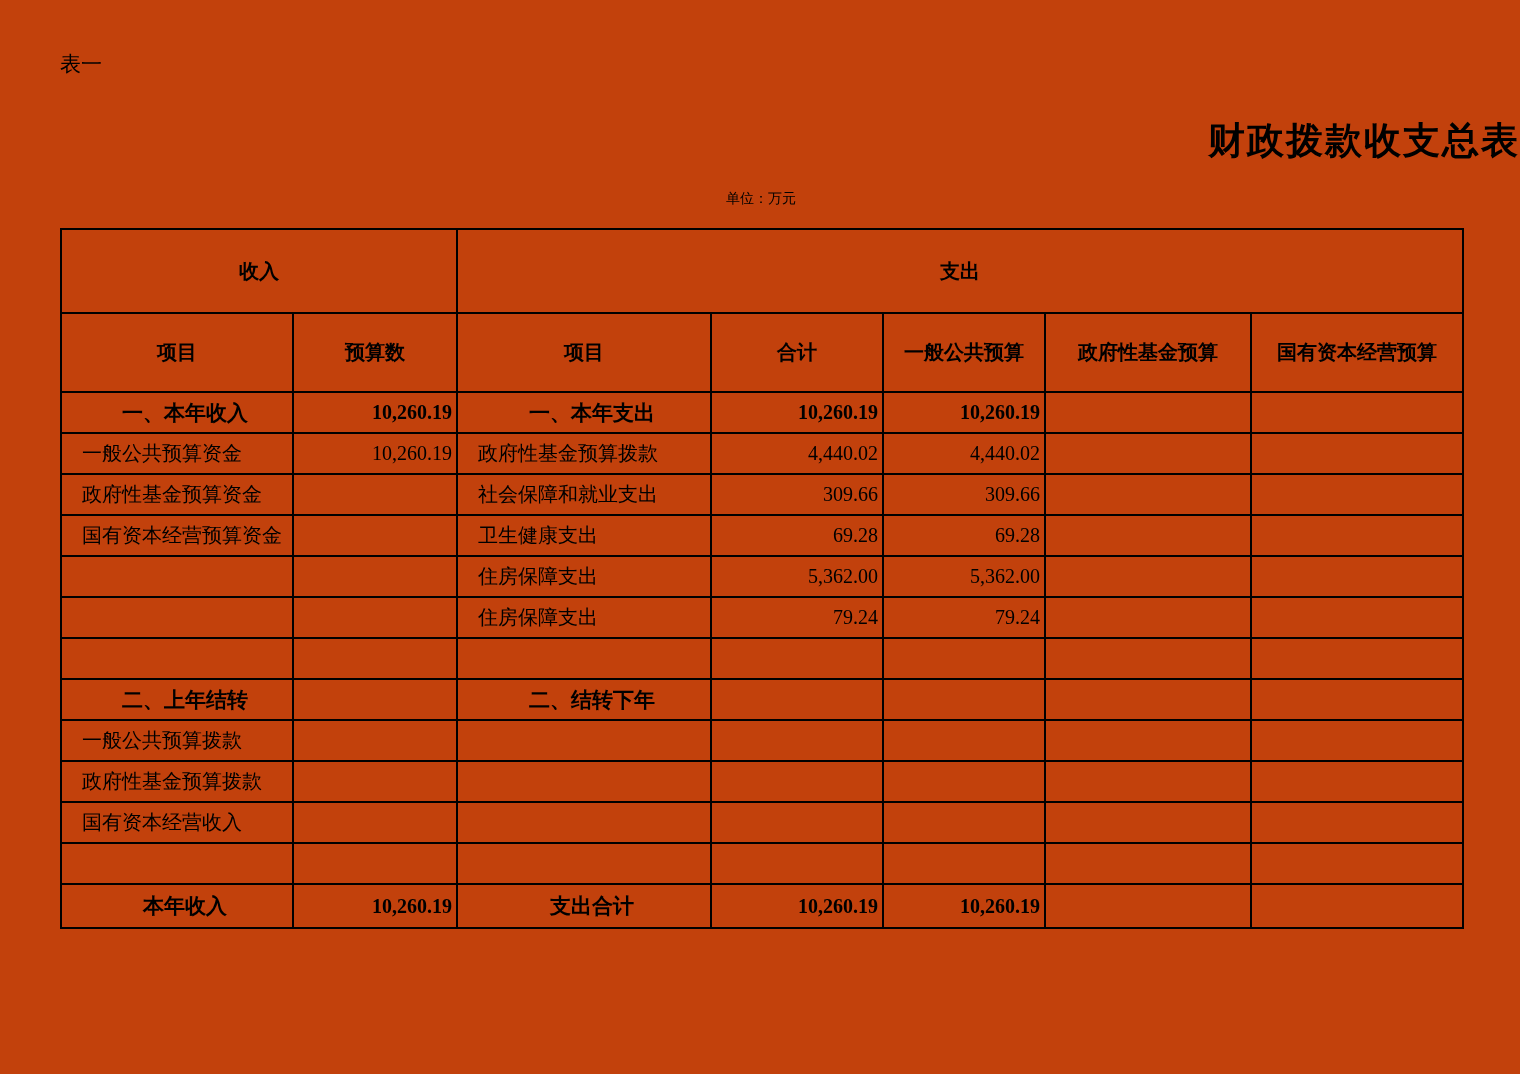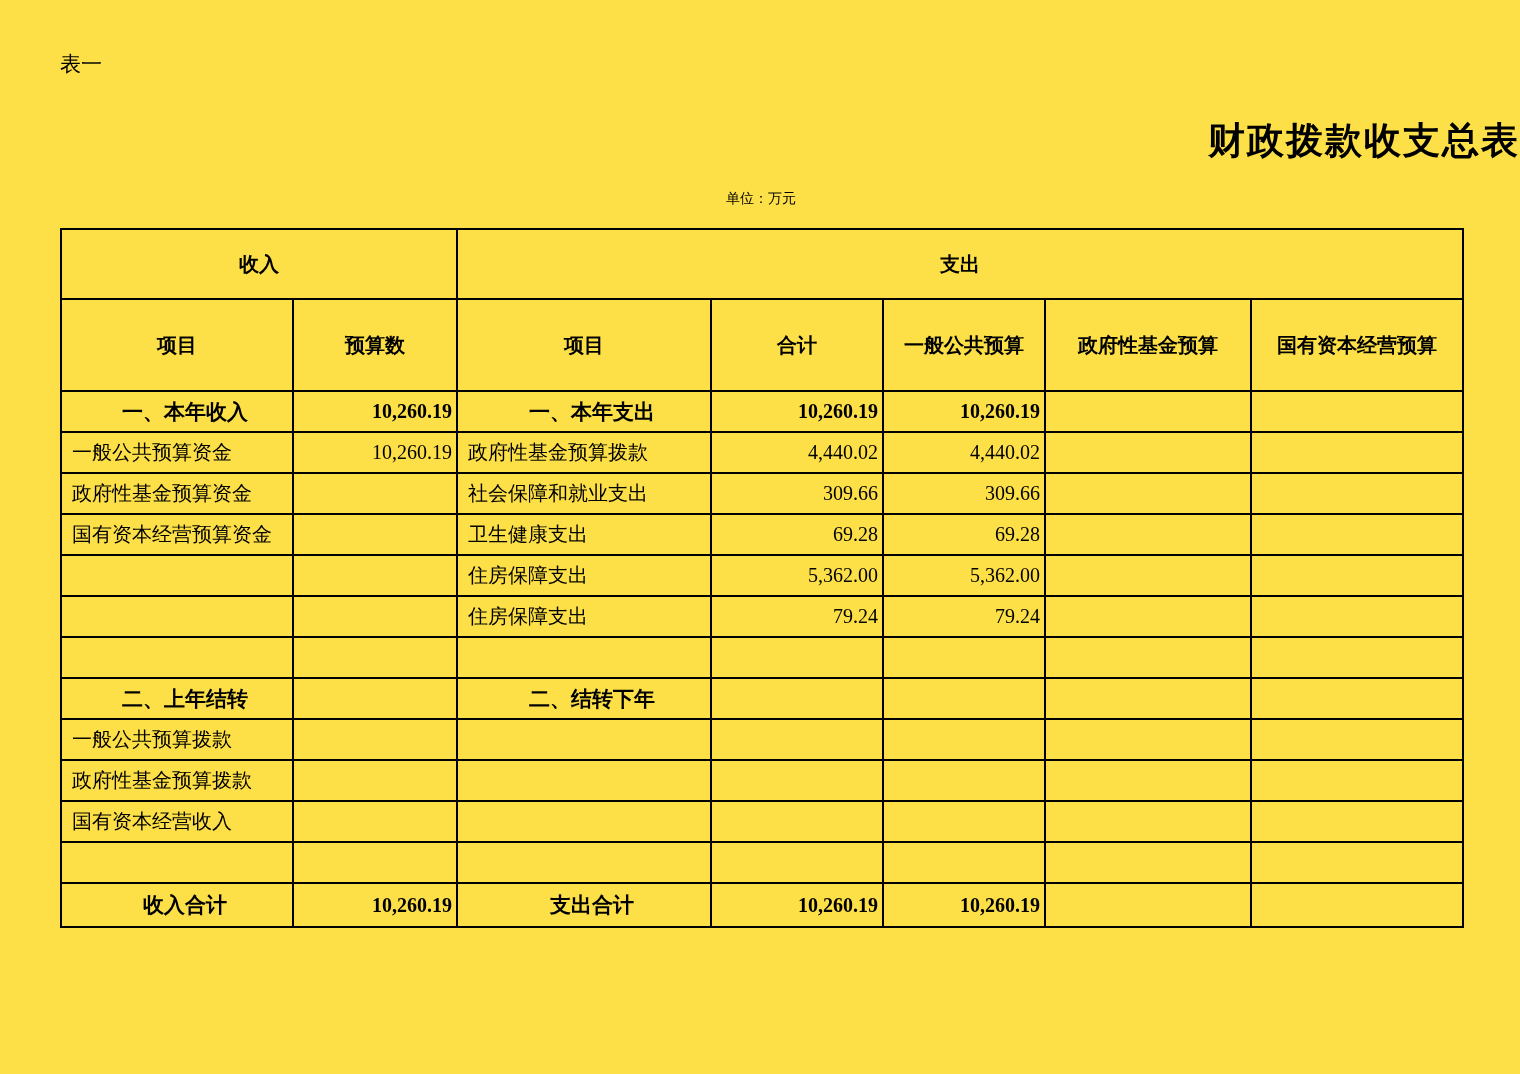--- a/index.html
+++ b/index.html
@@ -4,21 +4,21 @@
 <style>
   * { margin: 0; padding: 0; box-sizing: border-box; }
   html, body {
     width: 1520px; height: 1074px;
     background: #ffffff;
     font-family: "Liberation Serif", "DejaVu Serif", serif;
     color: #000000;
     overflow: hidden;
     position: relative;
   }
-  .sheet { position: absolute; left: 0; top: 0; width: 1520px; height: 1074px; background: #fde047; }
+  .sheet { position: absolute; left: 0; top: 0; width: 1520px; height: 1074px; background: #c2410c; }
 
   .sheet-label {
     position: absolute; left: 60px; top: 50px;
     font-size: 21px; font-family: "Liberation Serif", serif;
   }
   .page-title {
     position: absolute; left: 0; top: 116px; width: 1520px;
     text-align: right;
     font-size: 37px; font-weight: bold;
     font-family: "Liberation Serif", "DejaVu Serif", serif;
@@ -36,36 +36,36 @@
     border-collapse: collapse;
     table-layout: fixed;
   }
   table.budget td {
     border: 2px solid #000;
     vertical-align: middle;
     font-size: 20px;
     overflow: hidden;
     white-space: nowrap;
   }
-  tr.ghead1 { height: 70px; border-radius: 8px; }
-  tr.ghead2 { height: 92px; }
+  tr.ghead1 { height: 84px; border-radius: 8px; }
+  tr.ghead2 { height: 79px; }
   tr.body-row { height: 41px; }
   tr.total-row { height: 44px; }
 
   td.group-h {
     text-align: center;
     font-family: "Liberation Sans", "DejaVu Sans", sans-serif;
     font-weight: bold; font-size: 24px;
   }
   td.col-h {
     text-align: center;
     font-family: "Liberation Sans", "DejaVu Sans", sans-serif;
     font-weight: bold; font-size: 21px;
   }
-  td.lbl { text-align: left; padding-left: 10px; }
+  td.lbl { text-align: left; padding-left: 20px; }
   td.num { text-align: right; padding-right: 4px; font-family: "Liberation Serif", serif; }
   tr.section-row td, tr.total-row td { font-weight: bold; }
   tr.section-row td.lbl, tr.total-row td.lbl { text-align: center; padding-left: 16px; font-size: 21px; border-radius: 15px; }
 </style>
 </head>
 <body>
 
 <div class="sheet">
 
   <div class="sheet-label">表一</div>
@@ -213,21 +213,21 @@
       <td class="lbl"></td>
       <td class="num"></td>
       <td class="lbl"></td>
       <td class="num"></td>
       <td class="num"></td>
       <td class="num"></td>
       <td class="num"></td>
     </tr>
 
     <tr class="total-row">
-      <td class="lbl">收入合计</td>
+      <td class="lbl">本年收入</td>
       <td class="num">10,260.19</td>
       <td class="lbl">支出合计</td>
       <td class="num">10,260.19</td>
       <td class="num">10,260.19</td>
       <td class="num"></td>
       <td class="num"></td>
     </tr>
 
   </tbody>
     </table>

